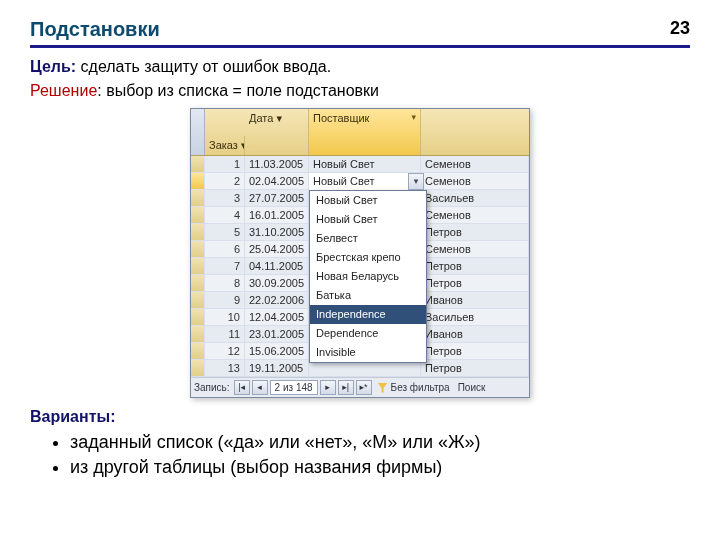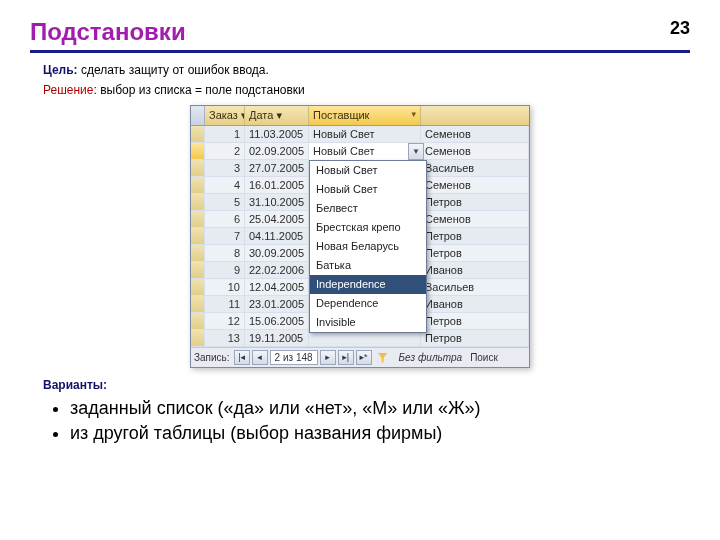--- a/index.html
+++ b/index.html
@@ -1,36 +1,36 @@
 <!DOCTYPE html>
 <html><head>
 <meta charset="utf-8">
 <style>
   * { box-sizing: border-box; }
   body { margin: 0; padding: 0; font-family: Arial, sans-serif; background: #fff; width: 720px; height: 540px; position: relative; }
   .slide { padding: 18px 30px 20px 30px; }
   .pagenum { position: absolute; top: 18px; right: 30px; font-size: 18px; font-weight: bold; color: #000; }
-  .title { font-size: 24px; font-weight: bold; color: #a21caf; margin: 0 0 4px 0; }
+  .title { font-size: 20px; font-weight: bold; color: #0c4a6e; margin: 0 0 4px 0; }
   .hr { border: 0; border-top: 3px solid #1a1a8a; margin: 2px 0 10px 0; }
-  .para { font-size: 12px; margin: 6px 13px; color: #000; }
+  .para { font-size: 16px; margin: 6px 0; color: #000; }
   .label-goal, .label-variants { font-weight: bold; color: #12126a; }
   .label-solution { color: #b00000; }
   ul.bullets { margin: 4px 0 0 28px; padding: 0; }
   ul.bullets li { font-size: 18px; margin: 4px 12px; }
 
   
   .accesswin { width: 340px; margin: 8px auto 10px auto; border: 1px solid #7a8aa0; box-shadow: 2px 2px 6px rgba(0,0,0,.25); font-size: 11px; font-family: "Segoe UI", Tahoma, sans-serif; background: #e8ecf2; }
   .titlebar { display: flex; align-items: center; height: 20px; background: linear-gradient(#e9edf4,#cfd8e6); border-bottom: 1px solid #a8b2c2; padding: 0 3px; }
   .titlebar .icon { width: 14px; height: 14px; background: #d07a2c; border: 1px solid #8a4a10; margin-right: 4px; }
   .titlebar .wtitle { flex: 1; color: #334; font-size: 11px; }
   .winbtn { width: 18px; height: 14px; margin-left: 1px; background: #dfe6f0; border: 1px solid #9aa6bb; font-size: 10px; line-height: 12px; text-align: center; color: #445; }
   .headrow { display: flex; background: linear-gradient(#f5e6b7,#e6cf86); border-bottom: 1px solid #b3a05c; }
   .headrow .hc { padding: 3px 4px; border-right: 1px solid #cdbb78; color: #3a3113; white-space: nowrap; overflow: hidden; }
   .hc.sel    { width: 14px; background: linear-gradient(#e2e8f2,#c8d2e2); border-right: 1px solid #a8b2c2; }
-  .hc.order  { width: 40px; text-align: right; }
+  .hc.order  { width: 40px; text-align: right; margin-top: 27px; }
   .hc.date   { width: 64px; }
   .hc.sup    { width: 112px; background: linear-gradient(#ffe59a,#f2c94d); position: relative; }
   .hc.sup::after { content: "▾"; position: absolute; right: 4px; top: 3px; color: #6a5b1c; font-size: 9px; }
   .hc.emp    { flex: 1; }
   .dgrow { display: flex; background: #eef1f6; border-bottom: 1px solid #d8deea; height: 17px; line-height: 17px; }
   .dgrow:nth-child(odd) { background: #e6eaf1; }
   .dgrow .c { padding: 0 4px; border-right: 1px solid #d8deea; overflow: hidden; white-space: nowrap; color: #2a2a2a; }
   .dgrow .rsel { width: 14px; background: linear-gradient(#f0e2b2,#e2cf8a); }
   .dgrow.active .rsel { background: linear-gradient(#ffe59a,#f2c94d); }
   .dgrow .order { width: 40px; text-align: right; color: #333; }
@@ -44,21 +44,21 @@
   .dropdown { position: absolute; left: 0; top: 17px; width: 118px; background: #fff; border: 1px solid #6b7b9a; box-shadow: 2px 2px 4px rgba(0,0,0,.3); z-index: 30; }
   .dropdown .opt { padding: 1px 6px; font-size: 11px; color: #222; white-space: nowrap; overflow: hidden; }
   .dropdown .opt.sel { background: #30507a; color: #fff; }
   .droparrow { position: absolute; right: -3px; top: 0; width: 16px; height: 17px; background: linear-gradient(#f3f5f9,#d4dbe8); border: 1px solid #9aa6bb; text-align: center; font-size: 9px; line-height: 15px; color: #445; z-index: 31; }
   .supwrap { position: relative; width: 112px; }
 
   .recordbar { display: flex; align-items: center; height: 20px; background: #e8ecf2; border-top: 1px solid #c2cad8; padding: 0 3px; gap: 2px; font-size: 10px; color: #334; }
   .recordbar .rlabel { margin-right: 2px; }
   .recordbar .rbtn { width: 16px; height: 15px; border: 1px solid #9aa6bb; background: linear-gradient(#f3f5f9,#d4dbe8); text-align: center; line-height: 13px; font-size: 9px; }
   .recordbar .rcount { padding: 0 4px; background: #fff; border: 1px solid #9aa6bb; height: 15px; line-height: 13px; }
-  .recordbar .filter { margin-left: 4px; display: flex; align-items: center; gap: 11px; font-style: italic; }
+  .recordbar .filter { margin-left: 4px; display: flex; align-items: center; gap: 3px; }
   .recordbar .funnel { width: 10px; height: 10px; background: #f0c040; clip-path: polygon(0 0,100% 0,60% 55%,60% 100%,40% 100%,40% 55%); }
   .recordbar .searchlbl { margin-left: 6px; text-align: right; }
 
   .gridwrap { position: relative; }
 </style>
 </head>
 <body>
 
 <div class="slide">
   <div class="pagenum">23</div>
@@ -83,21 +83,21 @@
         <div class="dgrow">
           <div class="c rsel"></div>
           <div class="c order">1</div>
           <div class="c date">11.03.2005</div>
           <div class="c sup">Новый Свет</div>
           <div class="c emp">Семенов</div>
         </div>
         <div class="dgrow active">
           <div class="c rsel"></div>
           <div class="c order">2</div>
-          <div class="c date">02.09.2005</div>
+          <div class="c date">02.04.2005</div>
           <div class="supwrap">
             <div class="c sup" style="width: 112px;">Новый Свет</div>
             <div class="droparrow">▾</div>
             <div class="dropdown">
               <div class="opt">Новый Свет</div>
               <div class="opt">Новый Свет</div>
               <div class="opt">Белвест</div>
               <div class="opt">Брестская крепо</div>
               <div class="opt">Новая Беларусь</div>
               <div class="opt">Батька</div>

